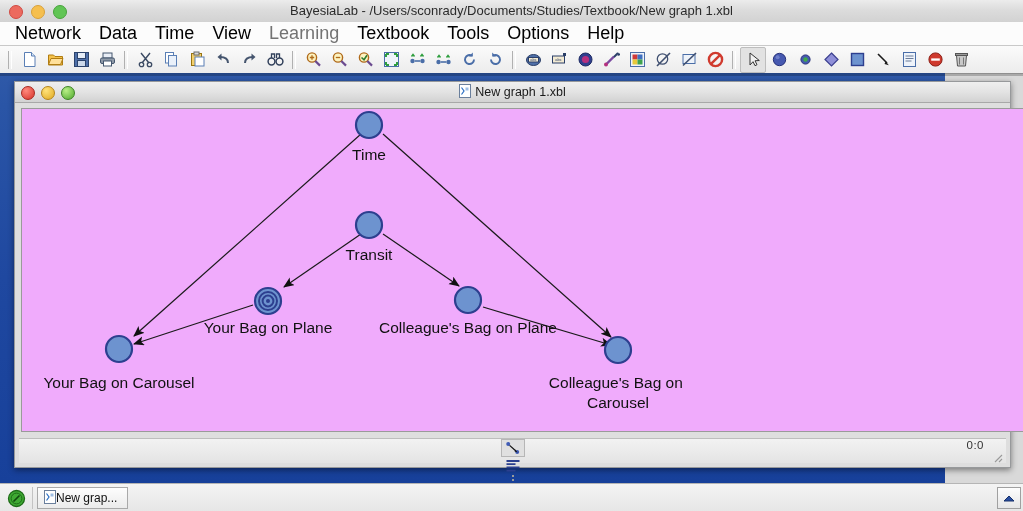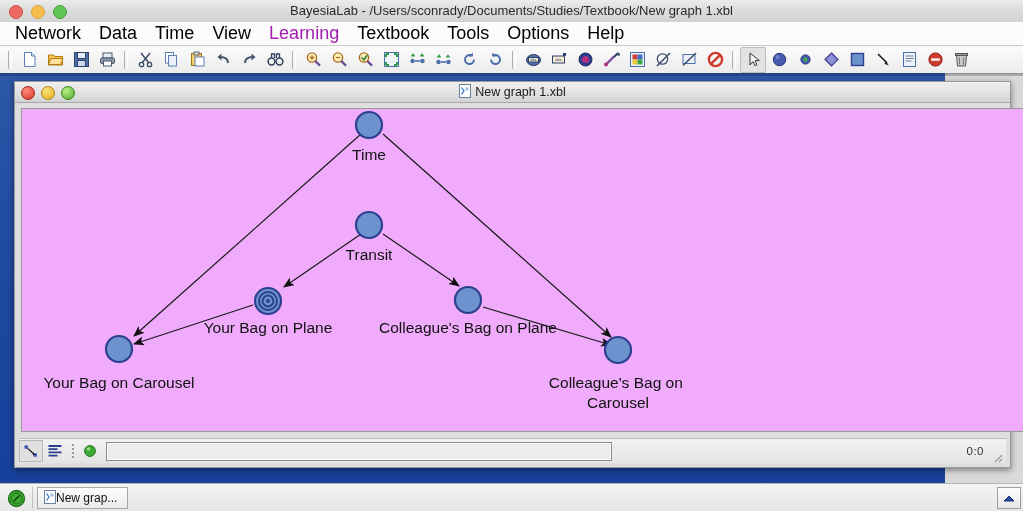--- a/index.html
+++ b/index.html
@@ -18,21 +18,21 @@
   .tl.red{background:#ec6a5f;border:1px solid #d04a43;}
   .tl.yellow{background:#f5bf4f;border:1px solid #d9a13a;}
   .tl.green{background:#61c555;border:1px solid #47a33c;}
   .win-title{position:absolute;left:0;top:0;width:1023px;height:22px;line-height:22px;
              text-align:center;font-size:13px;color:#2b2b2b;}
 
   
   .menubar{position:absolute;left:0;top:22px;width:1023px;height:23px;background:#fcfcfc;
            border-bottom:1px solid #c9c9c9;display:flex;align-items:center;padding-left:6px;}
   .menuitem{font-size:18px;color:#000;padding:2px 9px;cursor:default;white-space:nowrap;}
-  .menuitem.disabled{color:#a21caf;}
+  .menuitem.disabled{color:#737373;}
 
   
   .toolbar{position:absolute;left:0;top:46px;width:1023px;height:27px;
            background:linear-gradient(to bottom,#fbfbfb,#ececec);
            border-bottom:1px solid #b8b8b8;display:flex;align-items:center;padding-left:4px;}
   .tbtn{width:24px;height:24px;display:flex;align-items:center;justify-content:center;
         border:1px solid transparent;border-radius:2px;}
   .tbtn.sel{background:#e2e2e2;border-color:#bdbdbd;}
   .tsep{width:2px;height:18px;margin:0 4px;
         border-left:1px solid #b0b0b0;border-right:1px solid #ffffff;}
@@ -59,21 +59,21 @@
         text-align:center;font-size:12.5px;color:#1a1a1a;}
   .doc-ico{display:inline-block;vertical-align:-2px;margin-right:4px;}
 
   .canvas-wrap{position:absolute;left:6px;top:26px;width:981px;height:322px;
         background:#f0abfc;border:1px solid #9a9a9a;overflow:hidden;padding-left:44px;}
   #graph{position:absolute;left:0;top:0;}
 
   
   .child-status{position:absolute;left:4px;bottom:4px;width:987px;height:24px;
         background:linear-gradient(to bottom,#f2f2f2,#e4e4e4);
-        border-top:1px solid #bdbdbd;display:flex;align-items:center;}
+        border-top:1px solid #bdbdbd;display:flex;align-items:center;flex-direction:column;}
   .sbtn{width:22px;height:20px;display:flex;align-items:center;justify-content:center;
         border:1px solid transparent;}
   .sbtn.sel{background:#e0e0e0;border-color:#b6b6b6;}
   .sdot{width:3px;height:20px;margin:0 4px;display:flex;flex-direction:column;
         justify-content:center;align-items:center;gap:2px;}
   .sdot i{width:2px;height:2px;background:#9a9a9a;display:block;}
   .progress{margin-left:4px;width:504px;height:17px;background:#ececec;
         border:1px solid #8c8c8c;box-shadow:inset 0 0 0 1px #fafafa;}
   .coords{position:absolute;right:22px;font-size:11.5px;color:#333;letter-spacing:.5px;}
   .grip{position:absolute;right:3px;bottom:2px;width:12px;height:12px;}

